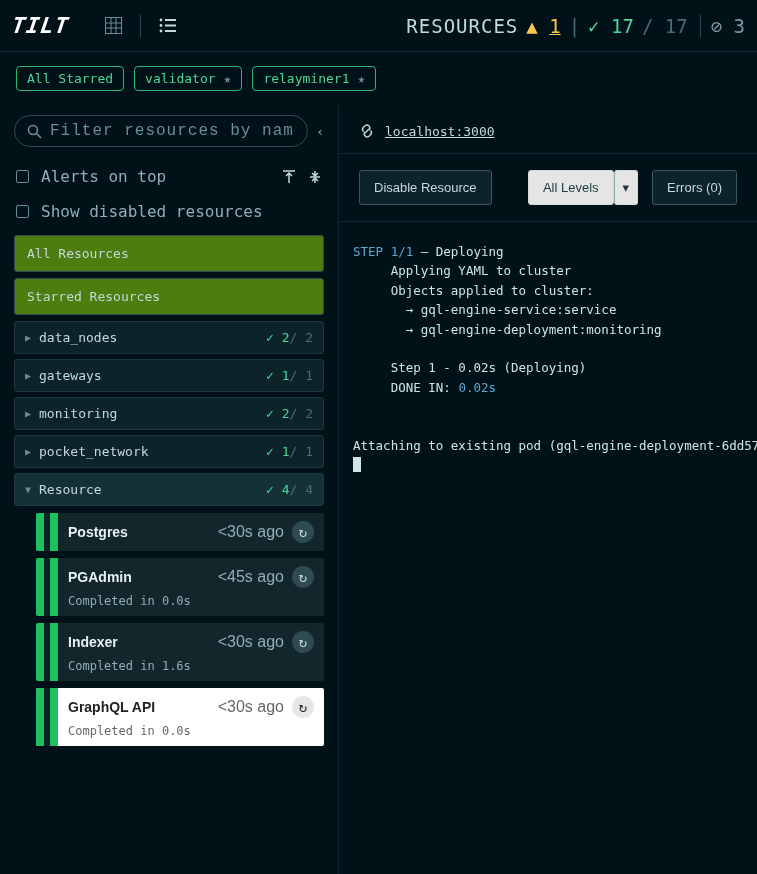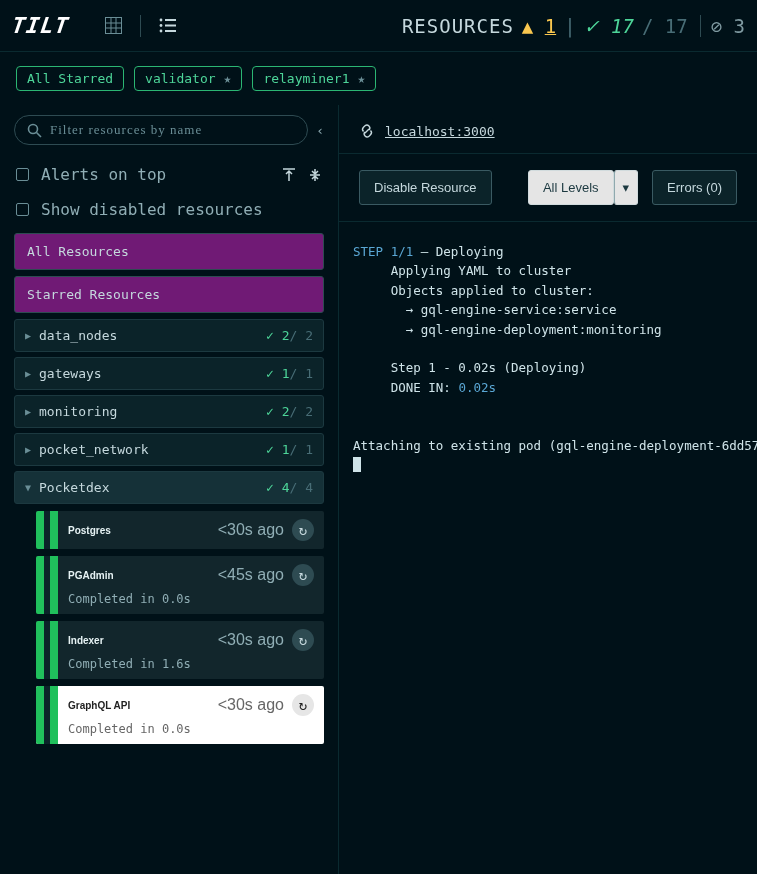--- a/index.html
+++ b/index.html
@@ -19,21 +19,21 @@
   padding: 0 12px;
   border-bottom: 1px solid #0a2a30;
 }
 .logo { color: #fff; font-weight: bold; font-size: 22px; font-style: italic; letter-spacing: 1px; transform: skewX(-8deg); }
 .header-icons { margin-left: 36px; display: flex; gap: 18px; align-items:center; }
 .divider { width:1px; height:22px; background:#2e4b52; }
 .header-spacer { flex: 1; }
 .statusbar { display: flex; align-items: flex-start; gap: 8px; font-size: 19px; }
 .stat-label { color: #c5d8dd; letter-spacing: 1px; }
 .stat-warn { color: #f9c74f; }
-.stat-ok { color: #4dd599; font-style: italic; }
+.stat-ok { color: #4dd599; }
 .stat-off { color: #7f9aa1; border-left: 1px solid #2e4b52; padding-left: 10px; margin-left: 4px;}
 .stat-sep { color:#486d76;}
 .tagbar { display: flex; gap: 10px; padding: 14px 16px; }
 .tag {
   border: 1px solid #2bb673;
   color: #4dd599;
   padding: 4px 10px;
   border-radius: 4px;
   font-family: inherit;
   font-size: 13px;
@@ -52,32 +52,32 @@
   border: 1px solid #2e4b52;
   border-radius: 18px;
   padding: 6px 12px;
   color: #6a8e96;
 }
 .search input {
   background: transparent;
   border: none;
   outline: none;
   color: #c5d8dd;
-  font-family: Liberation Serif, serif;
-  font-size: 13px;
+  font-family: Liberation Mono, monospace;
+  font-size: 16px;
   width: 100%;
   margin-left: 8px;
 }
 .search input::placeholder { color:#6a8e96; letter-spacing:1px;}
 .opt-row { display:flex; align-items:center; gap:12px; padding:8px 2px; color:#90aeb5; font-size:16px; }
 .opt-row .spacer { flex:1; }
 .checkbox { width:13px; height:13px; border:1.5px solid #6a8e96; border-radius:2px; display:inline-block;}
 .res-btn {
   display:flex; align-items:center;
-  background:#701a75; color:#c5d8dd;
+  background:#4d7c0f; color:#c5d8dd;
   border:1px solid #2e4b52;
   padding:10px 12px; margin:6px 0;
   border-radius:3px;
 }
 .group-row {
   display:flex; align-items:center;
   background:#0b2329; border:1px solid #1c3940;
   padding:8px 10px; margin:5px 0;
   border-radius:3px;
   font-family: monospace;
@@ -95,21 +95,21 @@
   border-radius:2px;
   overflow:hidden;
 }
 .resource-card.active { background:#fff; color:#222;}
 .resource-card.active .subline { color:#666;}
 .ind { width:8px; background:#20c05c; }
 .ind-gap { width:6px; background:#0b2329;}
 .ind2 { width:8px; background:#20c05c;}
 .card-body { flex:1; padding:8px 10px;}
 .card-top { display:flex; align-items:center;}
-.card-name { font-weight:bold; font-family: -apple-system, sans-serif; font-size:10px;}
+.card-name { font-weight:bold; font-family: -apple-system, sans-serif; font-size:14px;}
 .resource-card:not(.active) .card-name { color:#e6f2f4;}
 .card-top .spacer { flex:1;}
 .card-time { font-size:16px; color:#90aeb5; font-family: Liberation Sans, sans-serif;}
 .resource-card.active .card-time { color:#666;}
 .reload { margin-left:8px; width:22px; height:22px; border-radius:50%; background:#2e4b52; display:flex; align-items:center; justify-content:center; font-size:14px;}
 .resource-card.active .reload { background:#e6e6e6; color:#222;}
 .subline { font-size:12px; color:#90aeb5; font-family: monospace; margin-top:6px;}
 .main { flex:1; border-left:1px solid #0a2a30; display:flex; flex-direction:column; overflow:hidden;}
 .main-head {
   padding: 18px 20px 14px;
@@ -243,21 +243,21 @@
         <span class="count-total"> / <span>2</span></span>
   </div>
   <div class="group-row">
     <span class="tri">▶</span>
     <span class="name">pocket_network</span>
     <span class="count-ok">✓ <span>1</span></span>
         <span class="count-total"> / <span>1</span></span>
   </div>
   <div class="group-row expanded">
     <span class="tri">▼</span>
-    <span class="name">Pocketdex</span>
+    <span class="name">Resource</span>
     <span class="count-ok">✓ <span>4</span></span>
         <span class="count-total"> / <span>4</span></span>
   </div>
 
   <div class="resource-card">
     <div class="ind"></div>
         <div class="ind-gap"></div>
         <div class="ind2"></div>
     <div class="card-body">
       <div class="card-top">

